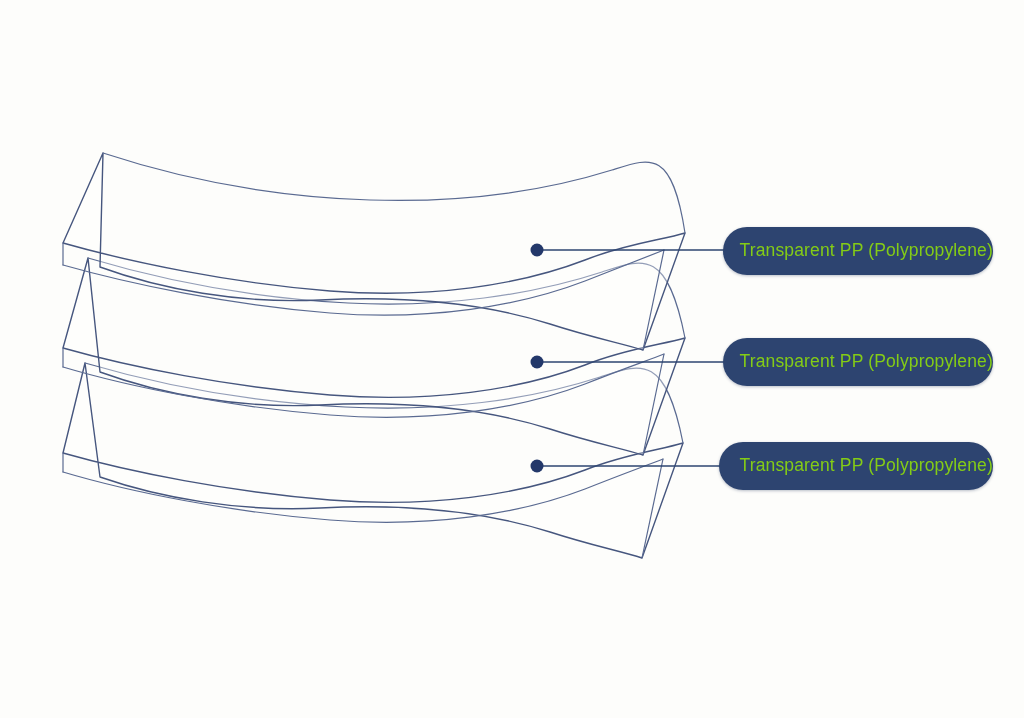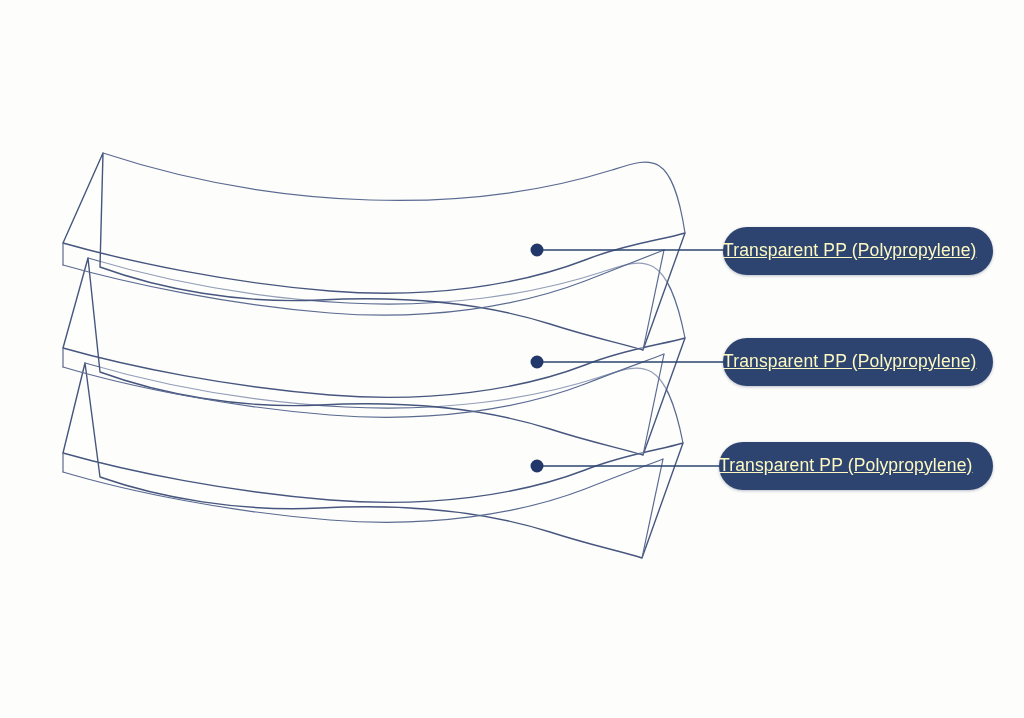--- a/index.html
+++ b/index.html
@@ -49,27 +49,26 @@
   .leader-dot {
     fill: #23386a;
   }
   .label-pill {
     position: absolute;
     box-sizing: border-box;
     background: #2d4470;
     border-radius: 26px;
     display: flex;
     align-items: center;
-    justify-content: flex-start;
-    color: #fef9c3;
+    justify-content: flex-end;
+    color: #84cc16;
     font-size: 17.5px;
     letter-spacing: 0.15px;
     white-space: nowrap;
     box-shadow: 0 1px 3px rgba(30, 45, 85, 0.30);
-    text-decoration: underline;
   }
   .label-text {
     display: block;
     line-height: 1;
     padding-bottom: 1px;
   }
 </style>
 </head>
 <body>
 

